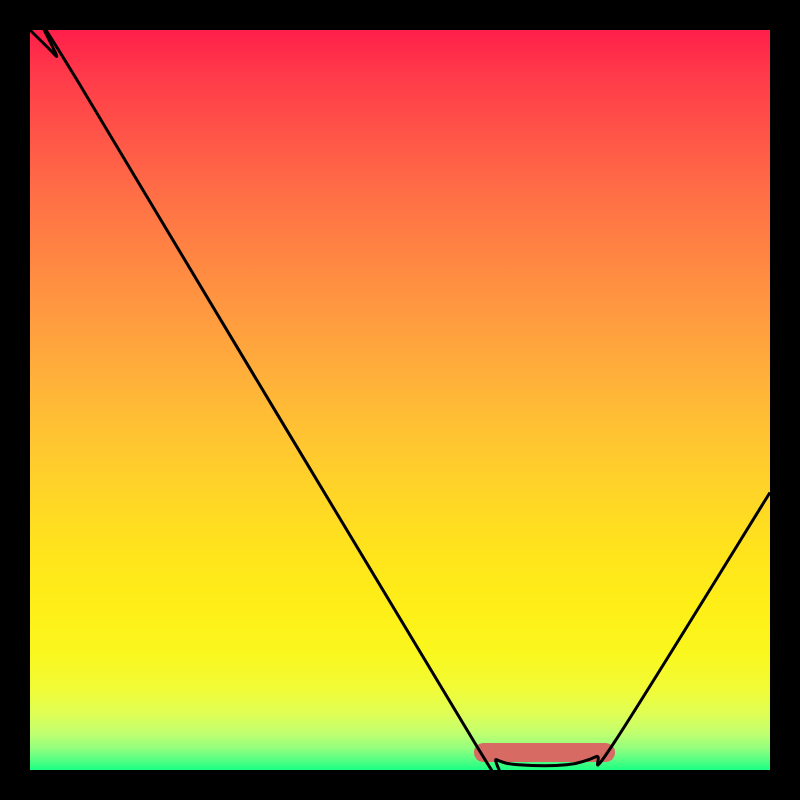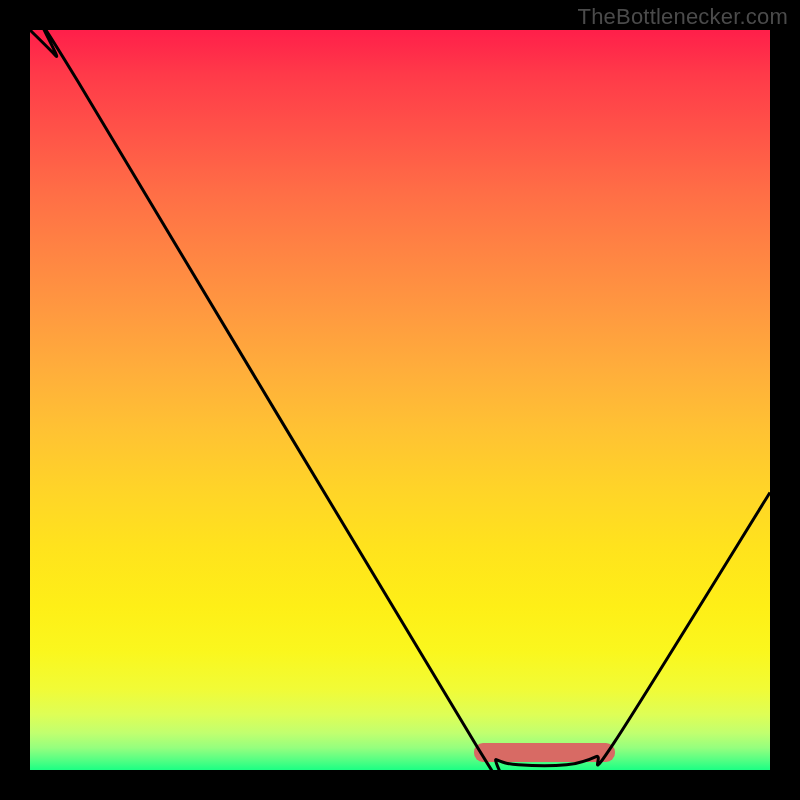--- a/index.html
+++ b/index.html
@@ -69,21 +69,20 @@
     color: #4b4b4b;
     font-size: 22px;
     font-weight: 500;
     letter-spacing: 0.2px;
   }
 </style>
 </head>
 <body>
 
 <div class="frame">
-  <div class="watermark">TheBottlenecker.com</div>
 
   <div class="plot-area">
     <div class="gradient"></div>
 
     <div id="highlight" class="highlight-band" style="left: 444px; width: 140.6px; background: rgb(216, 106, 100);"></div>
 
     <svg id="curve-svg" class="curve" viewBox="0 0 740 740" preserveAspectRatio="none">
       <path id="curve-path" d="M 0 0 C 4.316666666666667 4.316666666666663, 17.883333333333333 17.26666666666665, 25.900000000000002 25.899999999999977 C 33.91666666666667 34.5333333333333, -22.199999999999996 -63.51666666666671, 48.1 51.799999999999955 C 118.4 167.11666666666662, 378.01666666666665 604.8266666666666, 447.7 717.8 C 517.3833333333333 830.7733333333333, 459.41666666666663 726.8033333333333, 466.2 729.64 C 472.98333333333335 732.4766666666667, 476.6833333333334 733.9566666666667, 488.40000000000003 734.82 C 500.1166666666667 735.6833333333334, 523.55 736.1766666666667, 536.5 734.82 C 549.45 733.4633333333334, 558.0833333333334 730.5033333333333, 566.1 726.68 C 574.1166666666667 722.8566666666666, 555.6166666666667 755.91, 584.6 711.88 C 613.5833333333334 667.85, 714.1 504.06333333333333, 740 462.5" fill="none" stroke="#000000" stroke-width="3"></path>
     </svg>
   </div>

